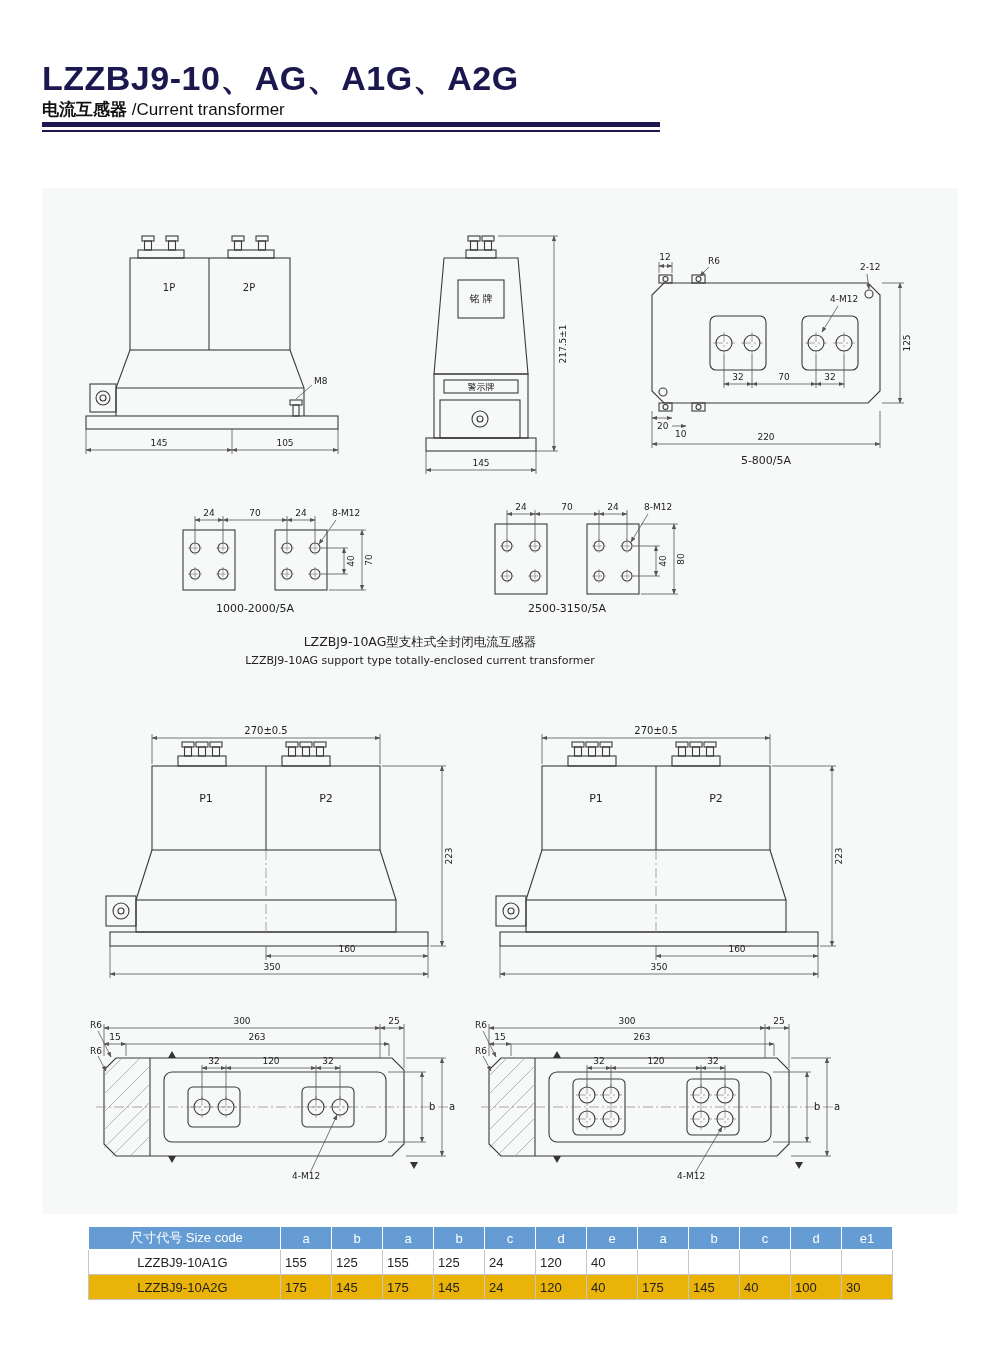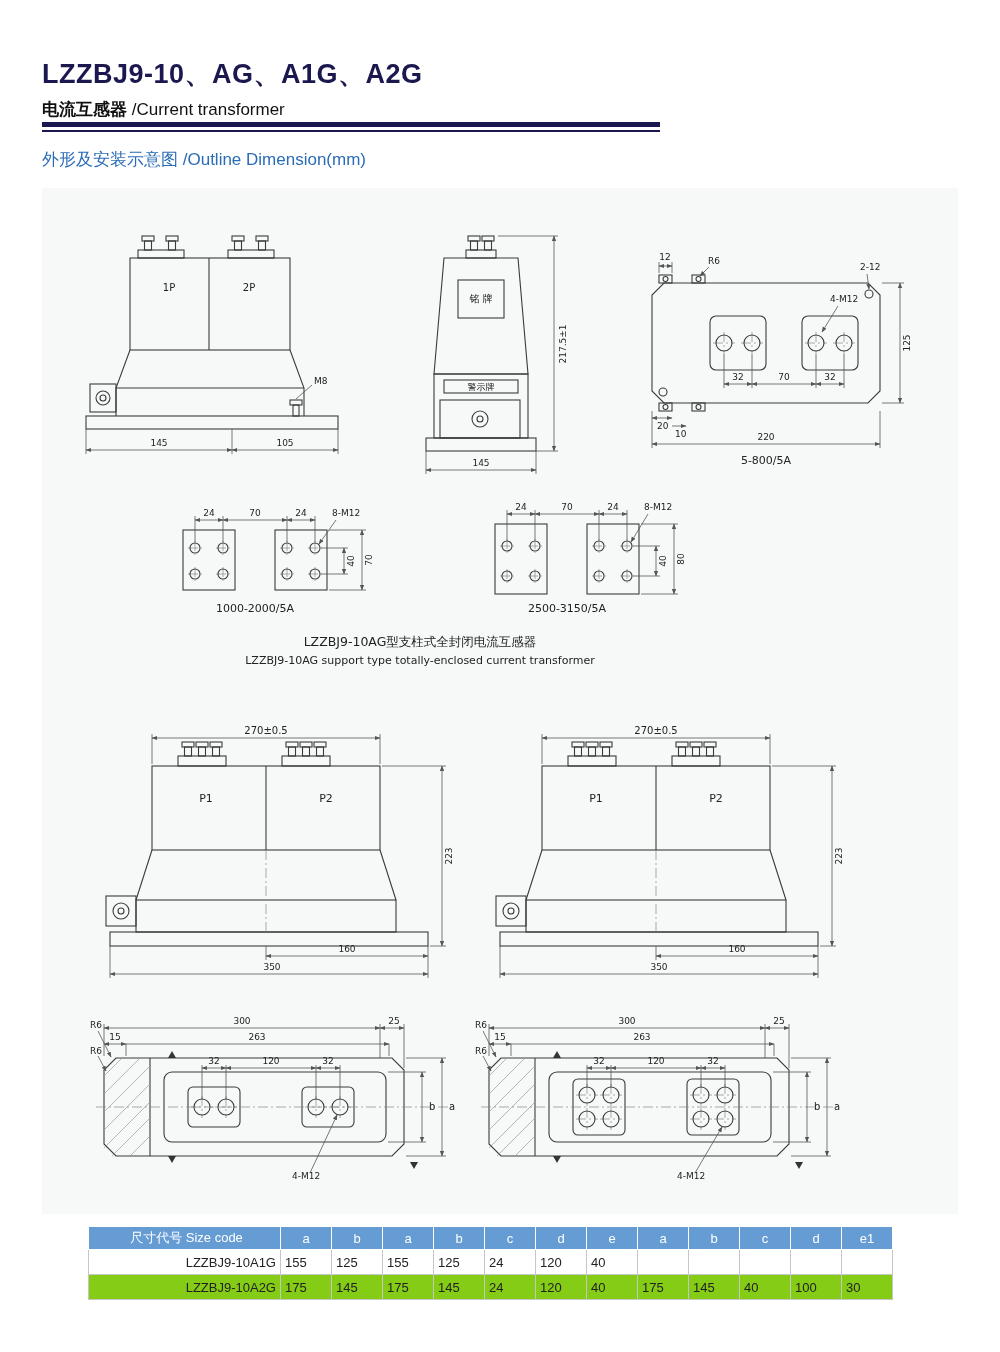--- a/index.html
+++ b/index.html
@@ -1,18 +1,18 @@
 <!DOCTYPE html>
 <html><head>
 <meta charset="utf-8">
 <style>
   *{box-sizing:border-box;margin:0;padding:0}
   html,body{width:1000px;height:1352px;background:#fff;font-family:"Liberation Sans","DejaVu Sans",sans-serif;position:relative}
   .page{position:absolute;inset:0;overflow:hidden}
-  .title{position:absolute;left:42px;top:56px;font-size:27px;font-weight:bold;color:#1b184f;letter-spacing:.5px}
+  .title{position:absolute;left:42px;top:56px;font-size:34px;font-weight:bold;color:#1b184f;letter-spacing:.5px}
   .subtitle{position:absolute;left:42px;top:98px;font-size:17px;color:#111}
   .subtitle .cn{font-weight:bold}
   .rule1{position:absolute;left:42px;top:122px;width:618px;height:5px;background:#1b184f}
   .rule2{position:absolute;left:42px;top:130px;width:618px;height:2px;background:#1b184f}
   .section-head{position:absolute;left:42px;top:148px;font-size:17px;color:#2b6cb8}
   .logo{position:absolute;left:836px;top:24px;width:110px;height:86px}
   .logo text{font-family:"DejaVu Sans",sans-serif}
   .draw-area{position:absolute;left:42px;top:188px;width:916px;height:1026px;background:#f7f8f8}
   .da text{font-family:"DejaVu Sans",sans-serif;fill:#222}
   .t9{font-size:9px}
@@ -25,41 +25,37 @@
   .hl{stroke:#999;fill:none;stroke-width:0.7}
   .fl{fill:#333;stroke:none}
   table.spec{position:absolute;left:88px;top:1226px;border-collapse:collapse;table-layout:fixed}
   .spec td{padding:2px 4px;height:25px;font-size:13px;overflow:hidden;white-space:nowrap}
   .spec tr.h1 td{background:#4080c1;color:#fff;border:1px solid #fff;text-align:center;height:38px;font-size:12.5px}
   .spec tr.h1 td.c1{text-align:left;padding-left:8px;line-height:1.25}
   .spec tr.h1 td.c1 .en{font-size:11px}
   .spec tr.h2 td{background:#649cd3;color:#fff;border:1px solid #fff;text-align:center;height:23px}
   .spec tr.h2 td.c1{text-align:center;padding-left:8px}
   .spec tr.dr td{background:#fff;color:#222;border:1px solid #c6c6c6;}
-  .spec tr.dr td.c1{text-align:right;padding-left:0}
-  .spec tr.dr2 td{background:#84cc16}
+  .spec tr.dr td.c1{text-align:center;padding-left:0}
+  .spec tr.dr2 td{background:#eab308}
 </style>
 </head>
 <body>
 
 <div class="page">
 
   <div class="title">LZZBJ9-10、AG、A1G、A2G</div>
   <div class="subtitle">
     <span class="cn">电流互感器</span>
     <span class="en">/Current transformer</span>
   </div>
   <div class="rule1"></div>
   <div class="rule2"></div>
 
 
-  <div class="section-head">
-    <span>外形及安装示意图</span>
-    <span>/Outline Dimension(mm)</span>
-  </div>
 
   <div class="draw-area da">
   <svg width="916" height="1026" viewBox="0 0 916 1026">
     <defs>
       <marker id="ar" viewBox="0 0 10 10" refX="9" refY="5" markerWidth="7" markerHeight="7" orient="auto-start-reverse">
         <path d="M0,1.2 L10,5 L0,8.8 Z" fill="#555"></path>
       </marker>
       <g id="hole">
         <line x1="-11" y1="0" x2="11" y2="0" class="cl"></line>
             <line x1="0" y1="-11" x2="0" y2="11" class="cl"></line>

